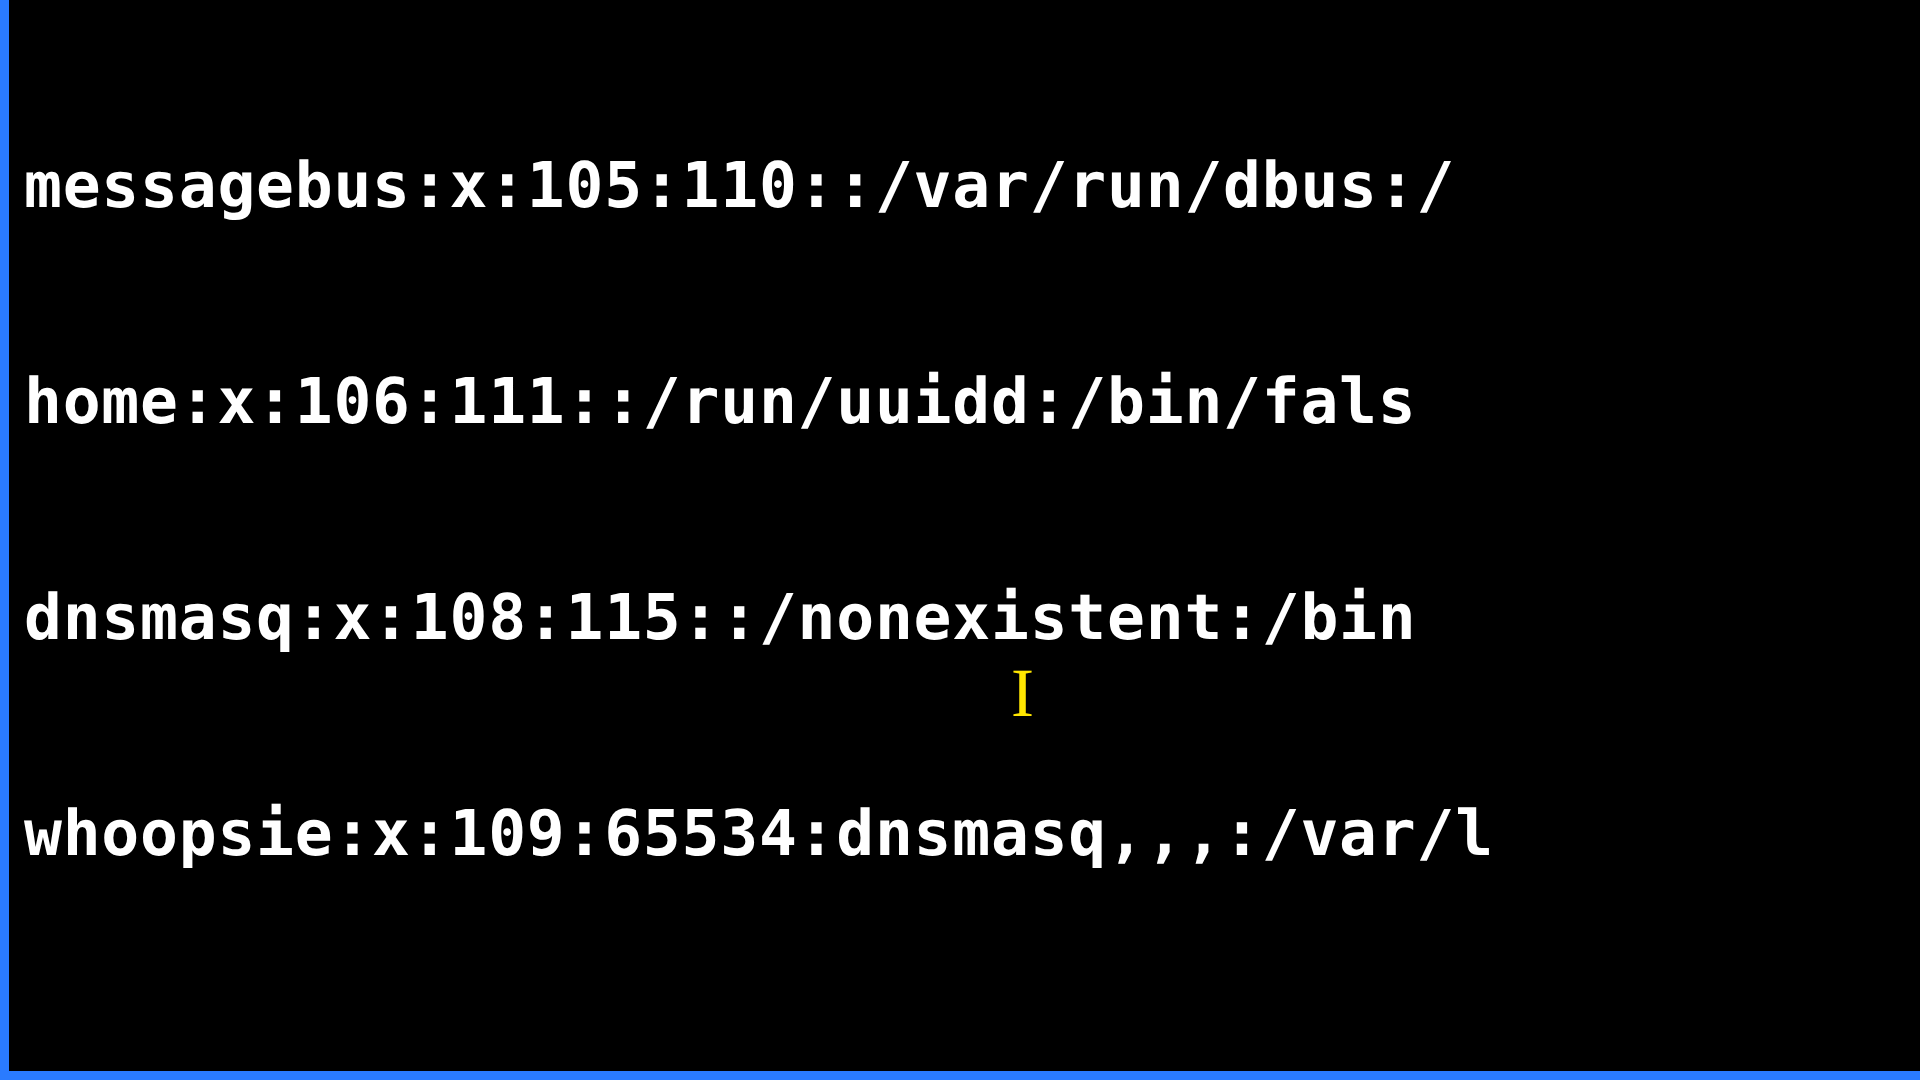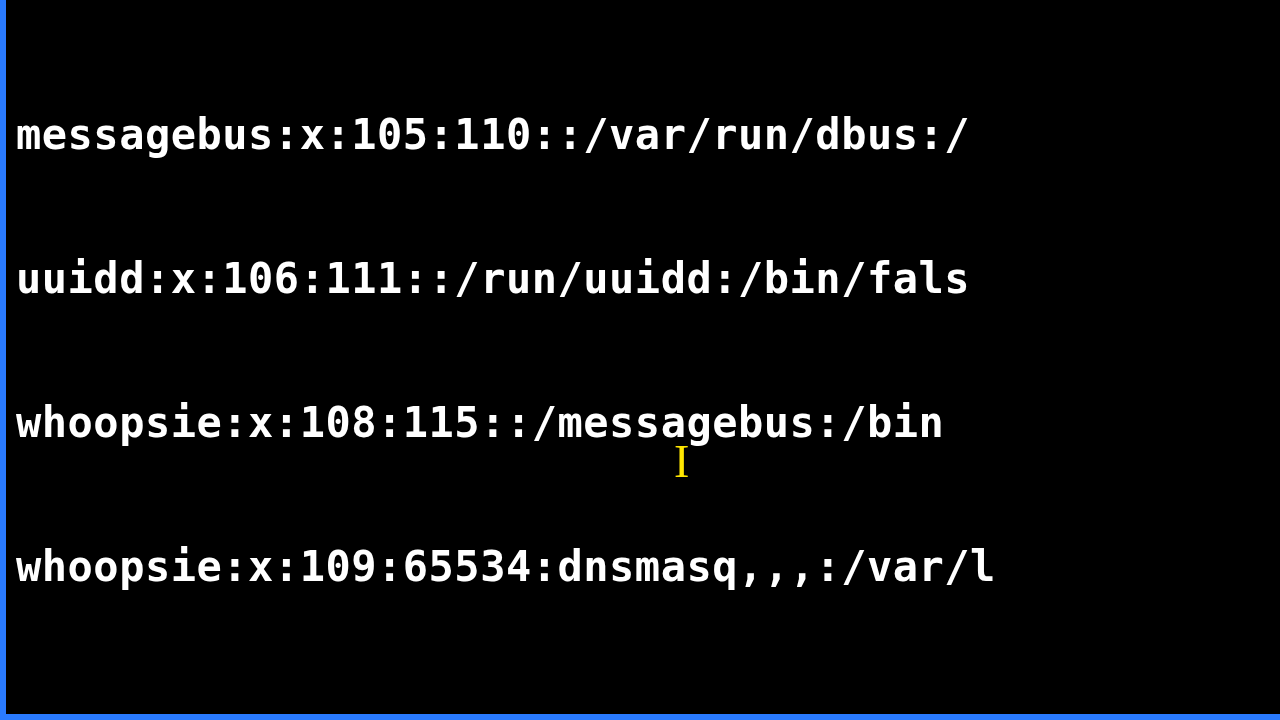--- a/index.html
+++ b/index.html
@@ -12,21 +12,21 @@
     font-family: "DejaVu Sans Mono", "Liberation Mono", "Courier New", monospace;
   }
   .screen {
     position: absolute;
     left: 6px;
     top: 0;
     right: 0;
     bottom: 6px;
     background: #000;
     box-sizing: border-box;
-    padding: 15px 0 0 10px;
+    padding: 4px 0 0 10px;
     color: #fff;
     font-size: 42px;
     line-height: 48px;
     font-weight: bold;
     letter-spacing: 0.5px;
     white-space: pre;
     overflow: hidden;
   }
   .line {
     display: block;
@@ -41,22 +41,22 @@
     left: 668px;
     top: 438px;
     font-family: serif;
   }
 </style>
 </head>
 <body>
 
 <div class="screen">
   <span class="line">messagebus:x:105:110::/var/run/dbus:/</span>
-  <span class="line">uuidd:x:106:111::/run/uuidd:/bin/fals</span>
-  <span class="line">whoopsie:x:108:115::/messagebus:/bin</span>
+  <span class="line">home:x:106:111::/run/uuidd:/bin/fals</span>
+  <span class="line">dnsmasq:x:108:115::/nonexistent:/bin</span>
   <span class="line">whoopsie:x:109:65534:dnsmasq,,,:/var/l</span>
   
   
   
   
   
   
   
   
   

